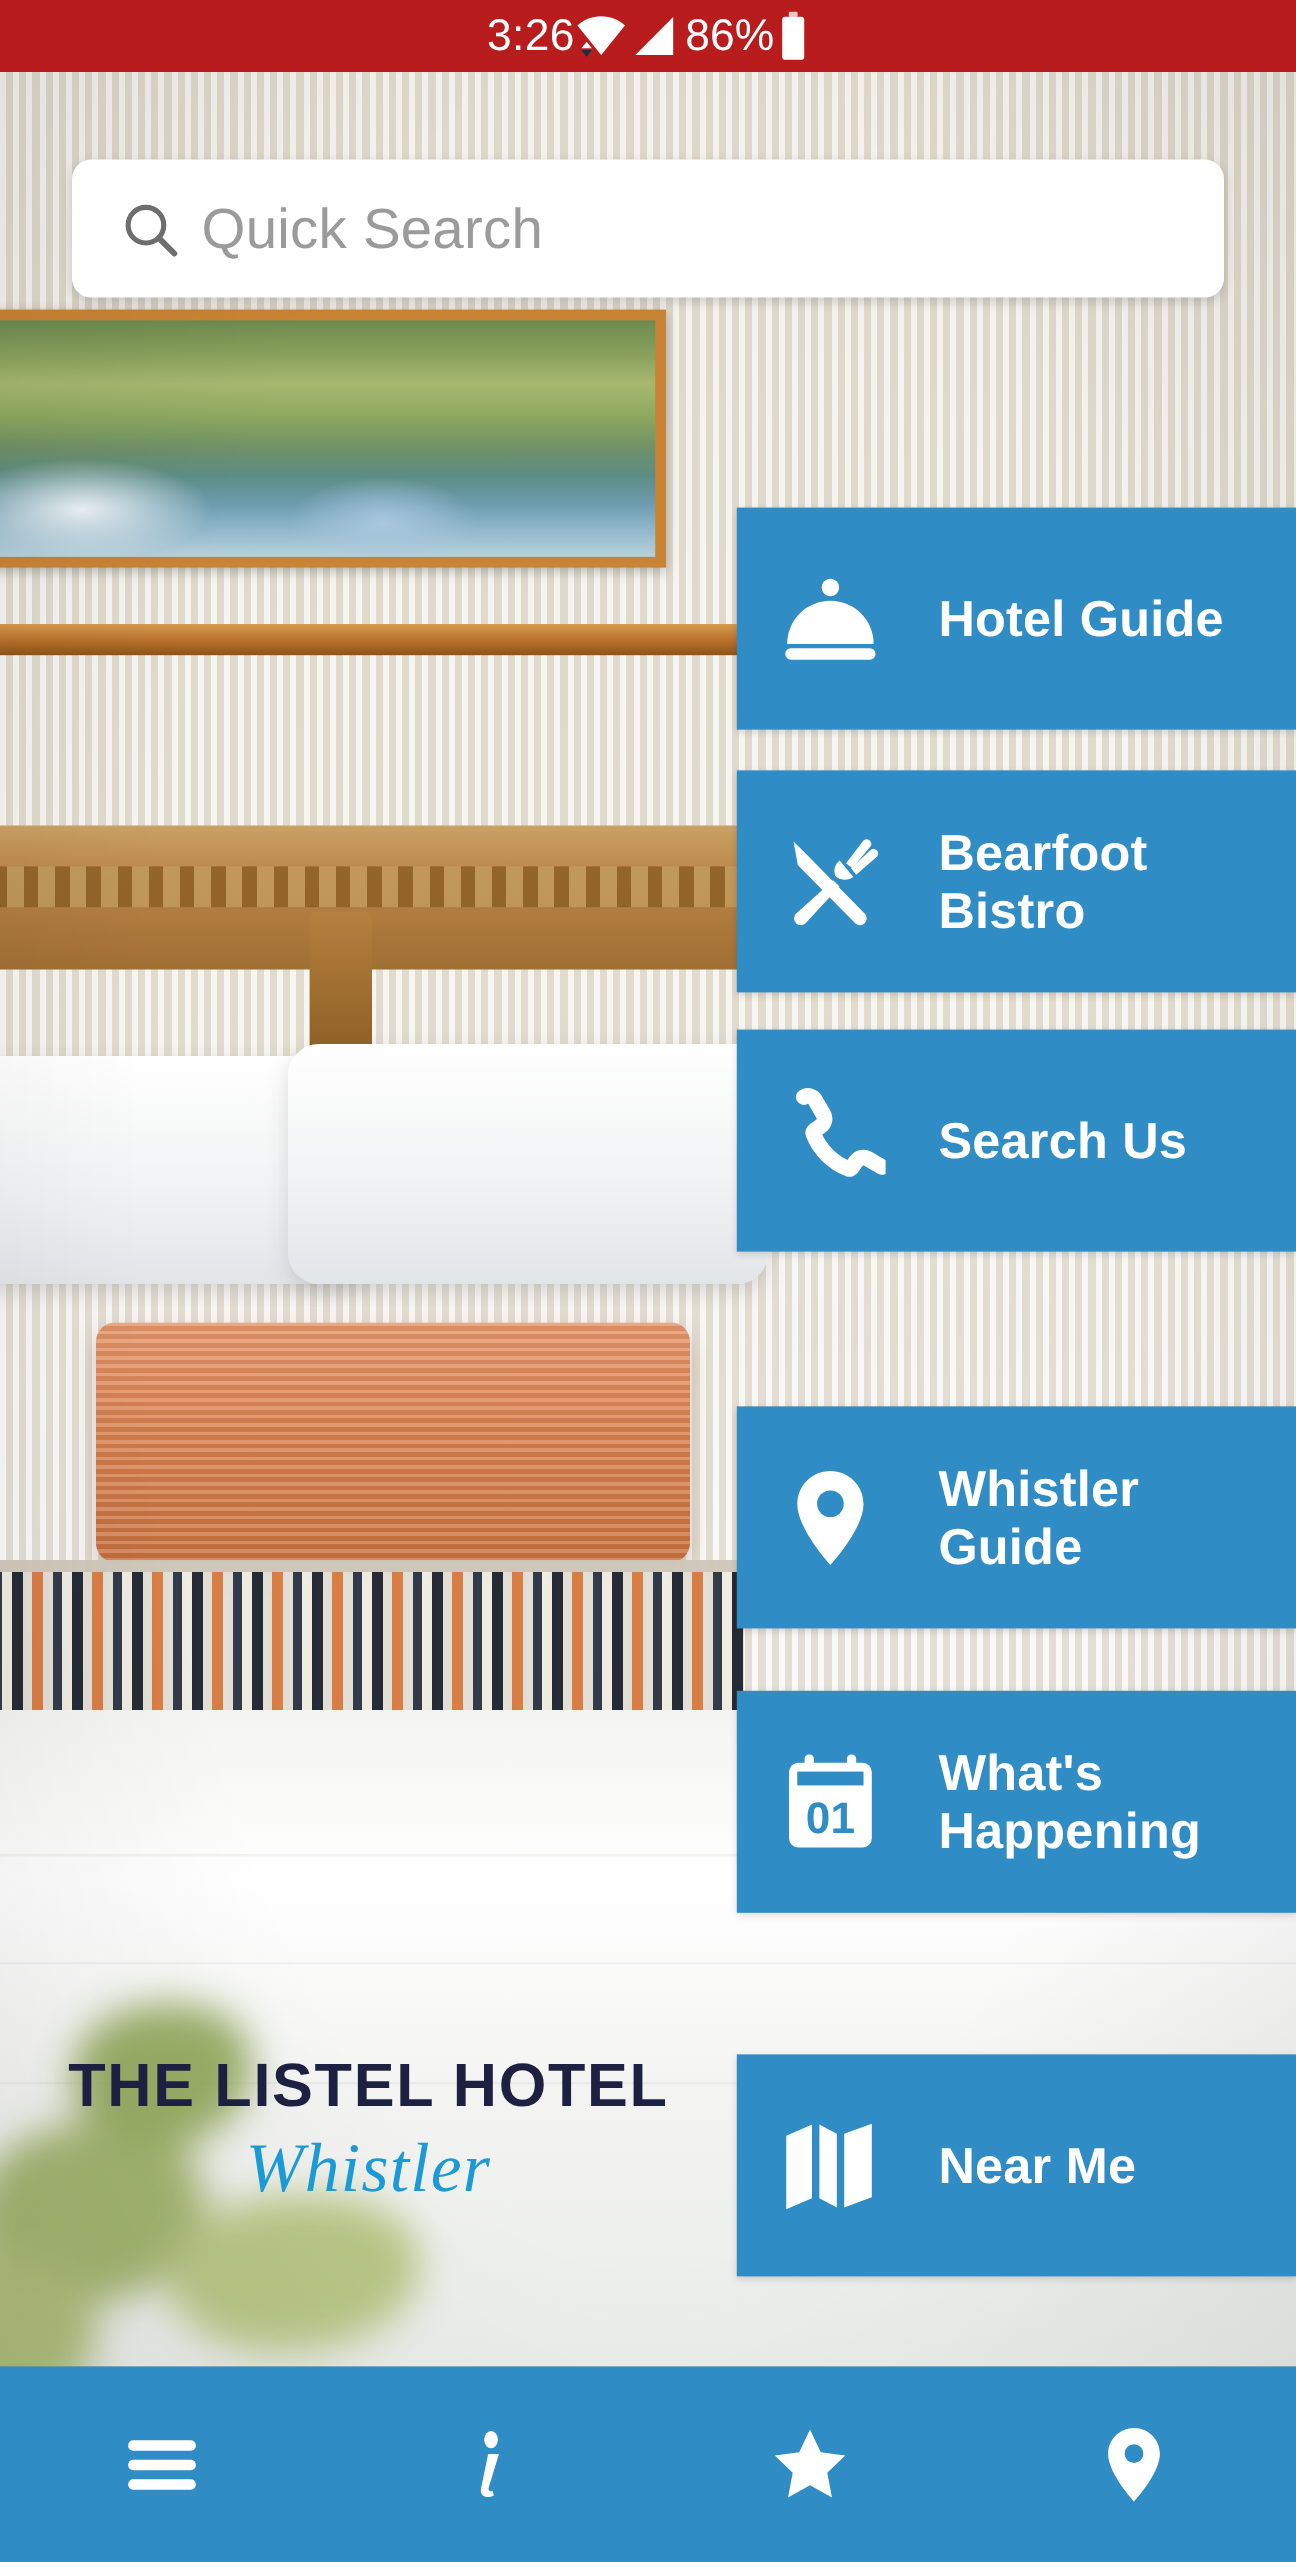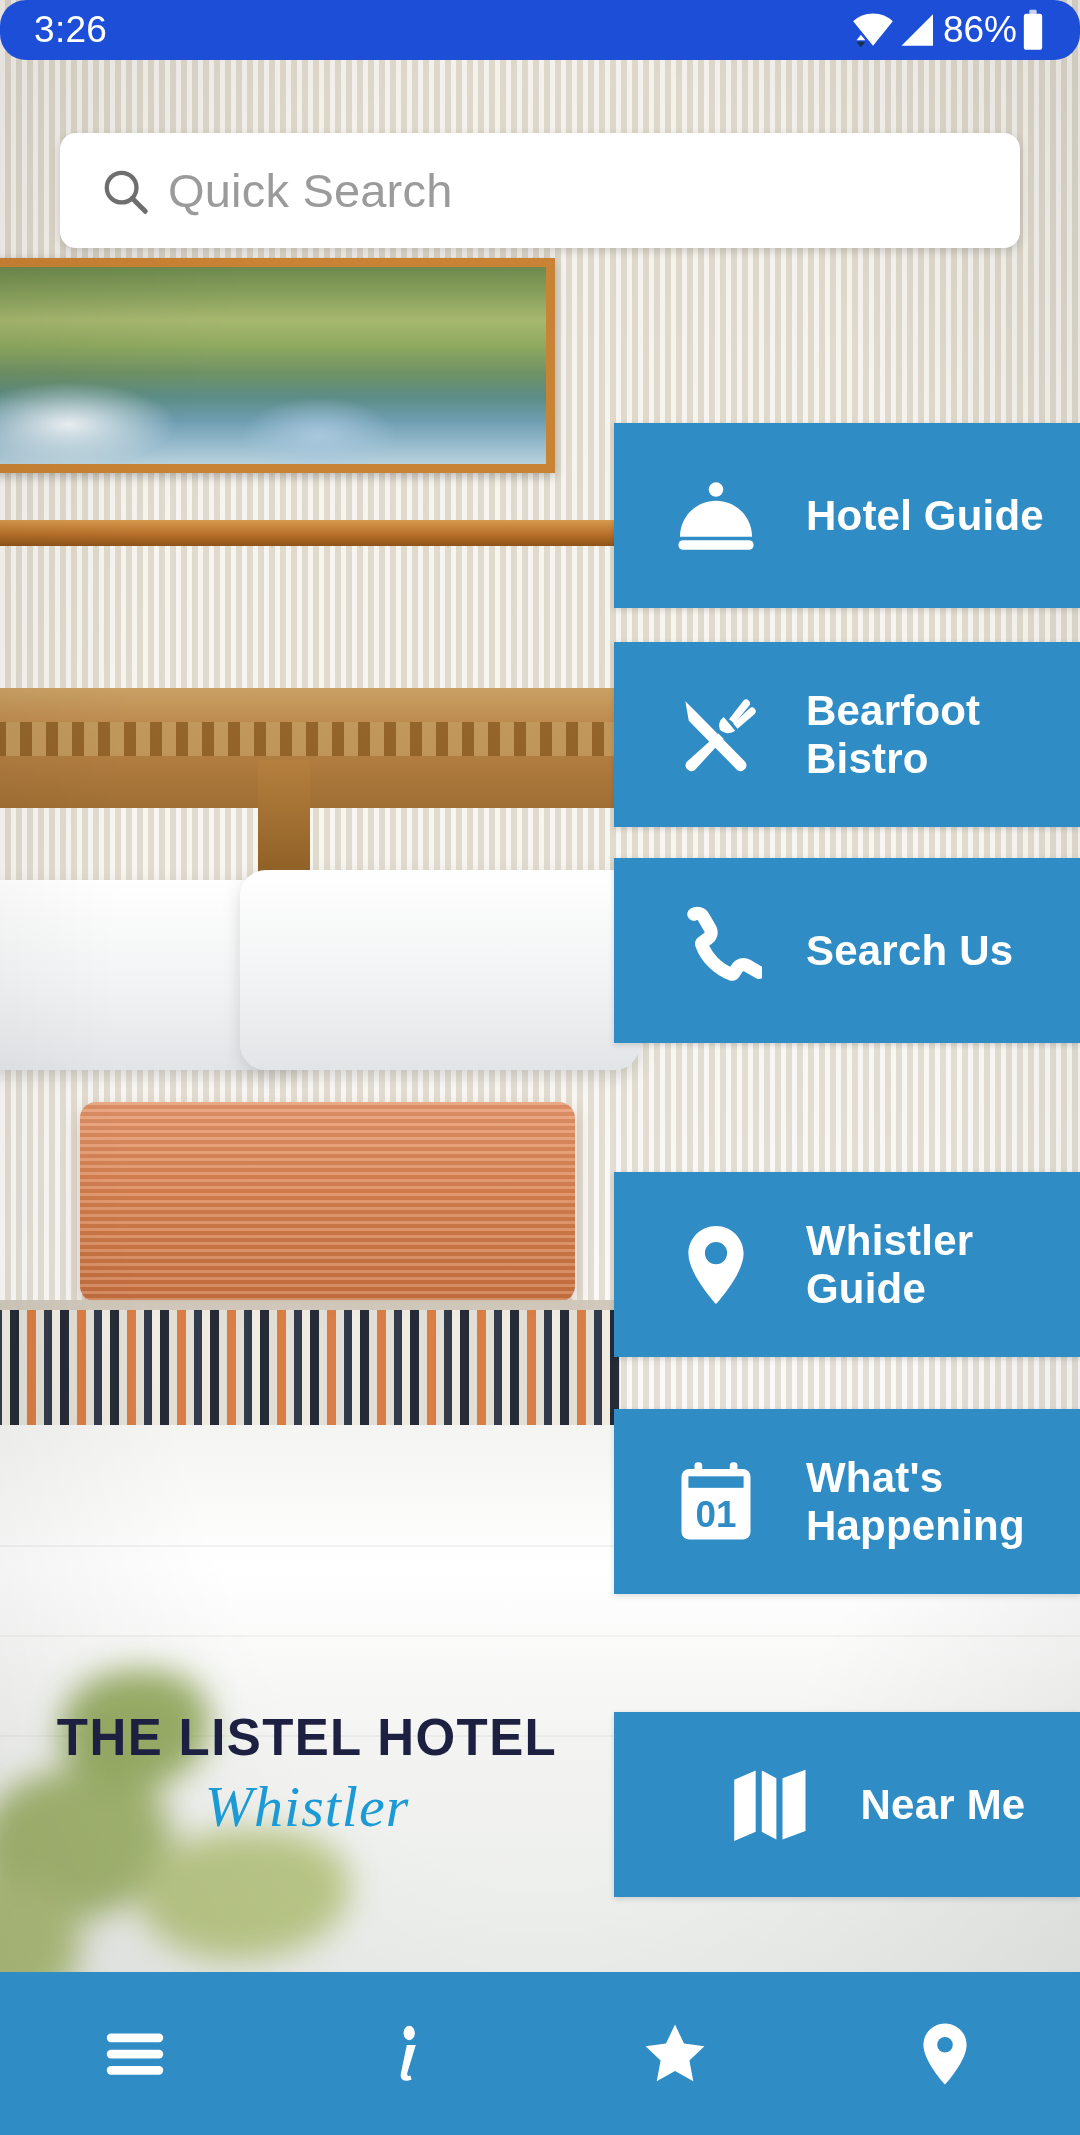--- a/index.html
+++ b/index.html
@@ -127,25 +127,24 @@
     background:#9aae63;
   }
   .bg-vign{
     position:absolute; inset:0;
     background:radial-gradient(ellipse at 50% 45%, rgba(0,0,0,0) 55%, rgba(0,0,0,.08) 100%);
   }
 
   
   .statusbar{
     position:absolute; left:0; top:0; width:1080px; height:60px;
-    background:#1d4ed8;
-    display:flex; align-items:center; justify-content:space-between;
+    background:#b91c1c;
+    display:flex; align-items:center; justify-content:center;
     padding:0 34px;
     z-index:40;
-    border-radius:26px;
   }
   .sb-time{ color:#ffffff; font-size:37px; letter-spacing:.3px; }
   .sb-right{ display:flex; align-items:center; gap:3px; }
   .sb-pct{ color:#ffffff; font-size:37px; }
 
   
   .searchbar{
     position:absolute; left:60px; top:133px; width:960px; height:115px;
     background:#ffffff;
     border-radius:16px;
@@ -164,21 +163,21 @@
 
   
   .tiles{
     position:absolute; left:614px; top:0; width:466px; height:2135px;
     z-index:20;
   }
   .tile{
     position:absolute; left:0; width:466px;
     background:#2f8cc4;
     display:flex; align-items:center;
-    padding-left:56px;
+    padding-left:32px;
     box-shadow:0 2px 6px rgba(0,0,0,.14);
   }
   .tile .t-icon{
     width:92px; height:92px;
     flex:0 0 auto;
     display:flex; align-items:center; justify-content:center;
   }
   .tile .t-label{
     margin-left:44px;
     color:#ffffff;
@@ -326,21 +325,21 @@
         <rect x="6.4" y="1.6" width="2.0" height="3.6" rx="0.9" fill="#ffffff"></rect>
         <rect x="15.6" y="1.6" width="2.0" height="3.6" rx="0.9" fill="#ffffff"></rect>
         <rect x="3.0" y="3.4" width="18" height="18.4" rx="2.0" fill="#ffffff"></rect>
         <rect x="4.8" y="5.3" width="14.4" height="3.0" fill="#2f8cc4"></rect>
         <text x="12" y="18.6" font-family="Liberation Sans, sans-serif" font-size="9.6" font-weight="bold" fill="#2f8cc4" text-anchor="middle">01</text>
       </svg>
     </span>
     <span class="t-label"><span>What's</span><br><span>Happening</span></span>
   </div>
 
-  <div class="tile" style="top:1712px; height:185px;justify-content:center;">
+  <div class="tile" style="top:1712px; height:185px;">
     <span class="t-icon">
       <svg viewBox="0 0 24 24" width="92" height="92">
         <path d="M2.4 5.4 L8.0 3.0 L8.0 19.0 L2.4 21.4 Z" fill="#ffffff"></path>
         <path d="M9.6 3.0 L13.4 5.0 L13.4 21.0 L9.6 19.0 Z" fill="#ffffff"></path>
         <path d="M15.0 5.0 L21.0 2.8 L21.0 18.8 L15.0 21.0 Z" fill="#ffffff"></path>
       </svg>
     </span>
     <span class="t-label">Near Me</span>
   </div>
 

